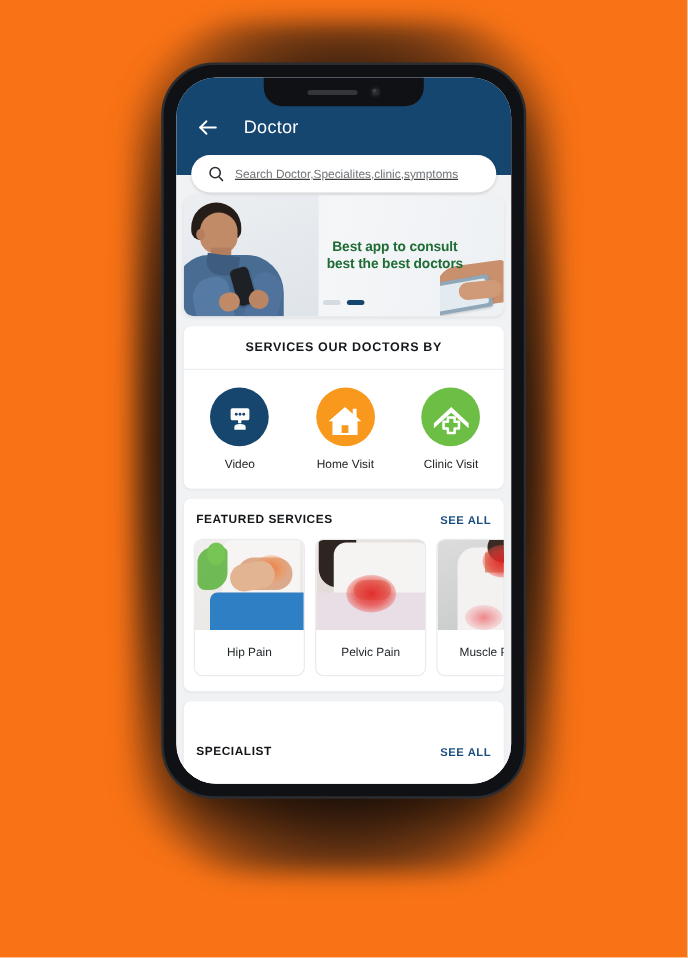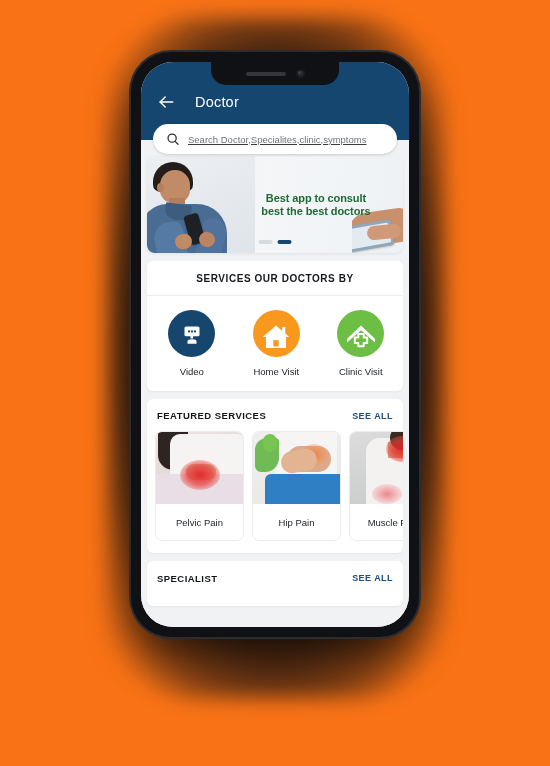--- a/index.html
+++ b/index.html
@@ -477,21 +477,23 @@
         background: radial-gradient(ellipse at 50% 50%, rgba(235,90,95,0.7) 0%, rgba(240,140,145,0.35) 60%, rgba(245,190,190,0) 100%); }
 
   
   .spec-card {
     margin-top: 8px;
     padding: 12px 10px 22px 10px;
     box-shadow: 0 1px 2px rgba(0,0,0,0.05);
   }
   .spec-head {
     display: flex;
+    align-items: center;
     justify-content: space-between;
+    margin-top: 23px;
   }
 </style>
 </head>
 <body>
 
 <div id="stage">
 
   <div class="phone-glow"></div>
 
   <div class="phone">
@@ -606,44 +608,44 @@
 
         <div class="card svc-card">
           <div class="sec-head">
             <div class="sec-title">FEATURED SERVICES</div>
             <div class="see-all">SEE ALL</div>
           </div>
 
           <div class="svc-scroll">
 
             <div class="svc-item">
-              <div class="svc-img img-pelvic">
-                <span class="hair"></span>
-                  <span class="shirt"></span>
-                  <span class="legs"></span>
-                <span class="hand"></span>
-                  <span class="pain"></span>
-              </div>
-              <div class="svc-name">Pelvic Pain</div>
-            </div>
-
-            <div class="svc-item">
               <div class="svc-img img-hip">
                 <span class="torso"></span>
                   <span class="plant"></span>
                   <span class="plant2"></span>
                 <span class="skin"></span>
                   <span class="pain"></span>
                   <span class="hand"></span>
                 <span class="jeans"></span>
               </div>
               <div class="svc-name">Hip Pain</div>
             </div>
 
             <div class="svc-item">
+              <div class="svc-img img-pelvic">
+                <span class="hair"></span>
+                  <span class="shirt"></span>
+                  <span class="legs"></span>
+                <span class="hand"></span>
+                  <span class="pain"></span>
+              </div>
+              <div class="svc-name">Pelvic Pain</div>
+            </div>
+
+            <div class="svc-item">
               <div class="svc-img img-muscle">
                 <span class="back"></span>
                   <span class="neck"></span>
                   <span class="hair"></span>
                 <span class="pain"></span>
                   <span class="pain2"></span>
               </div>
               <div class="svc-name">Muscle Pain</div>
             </div>
 

